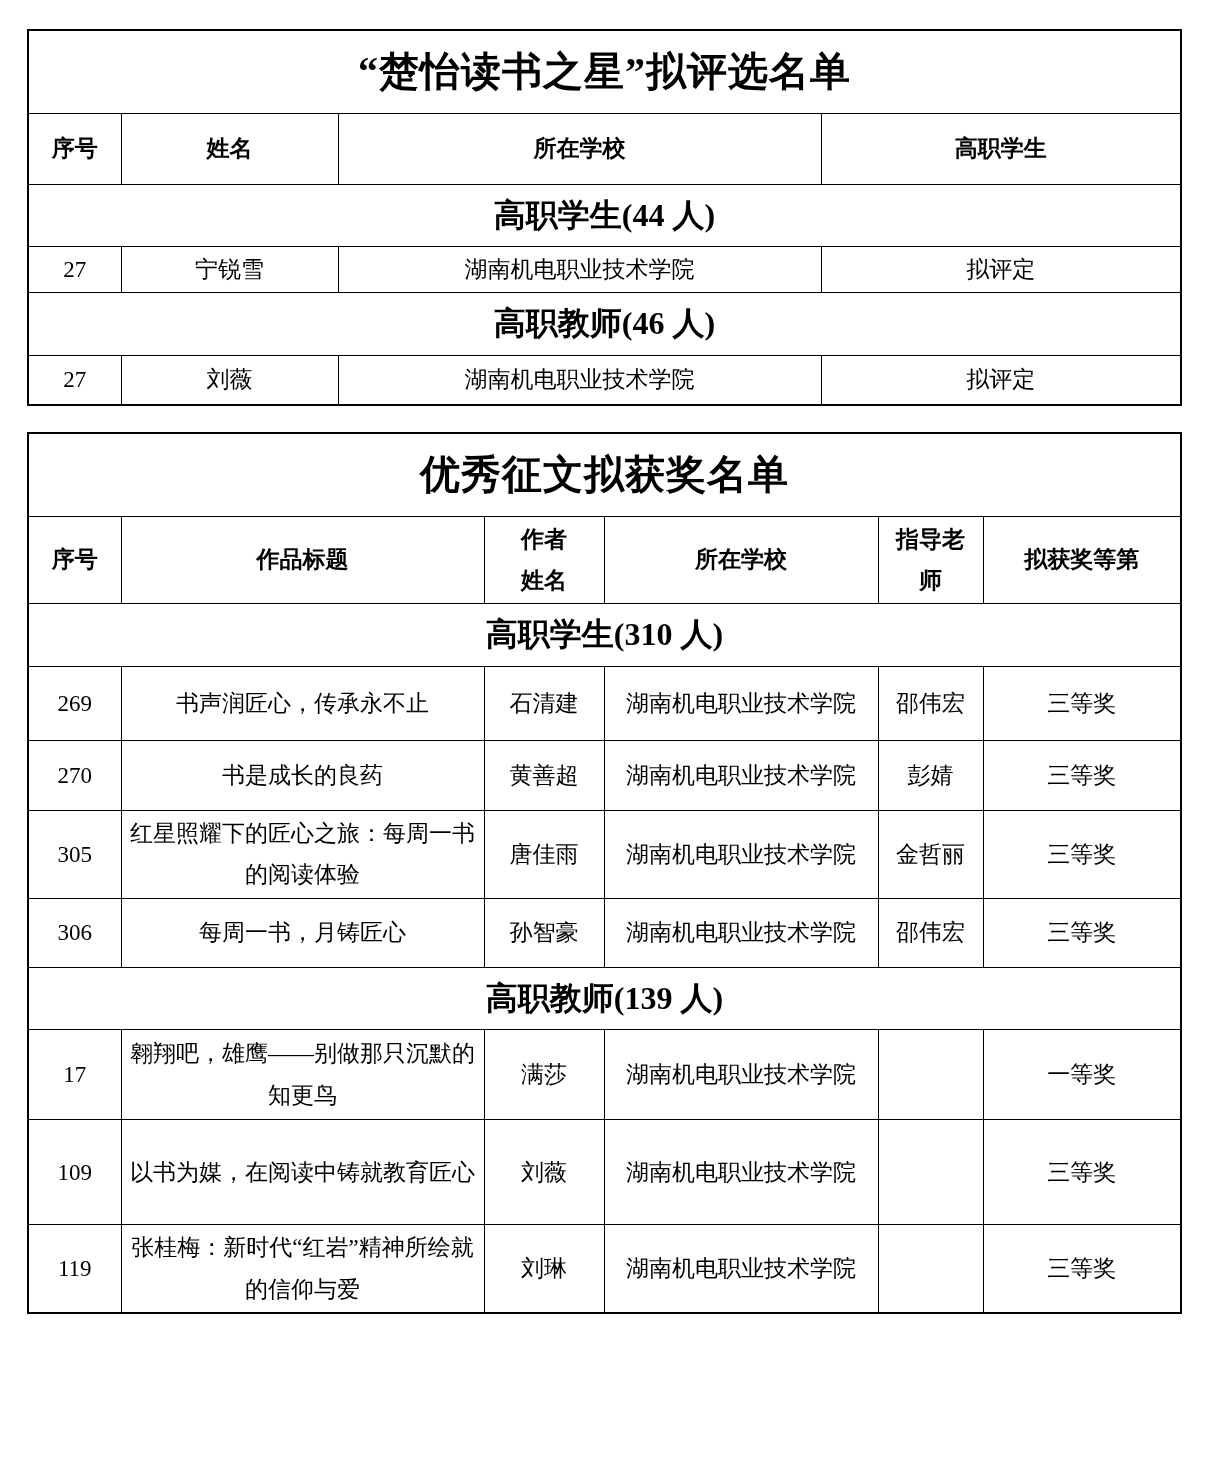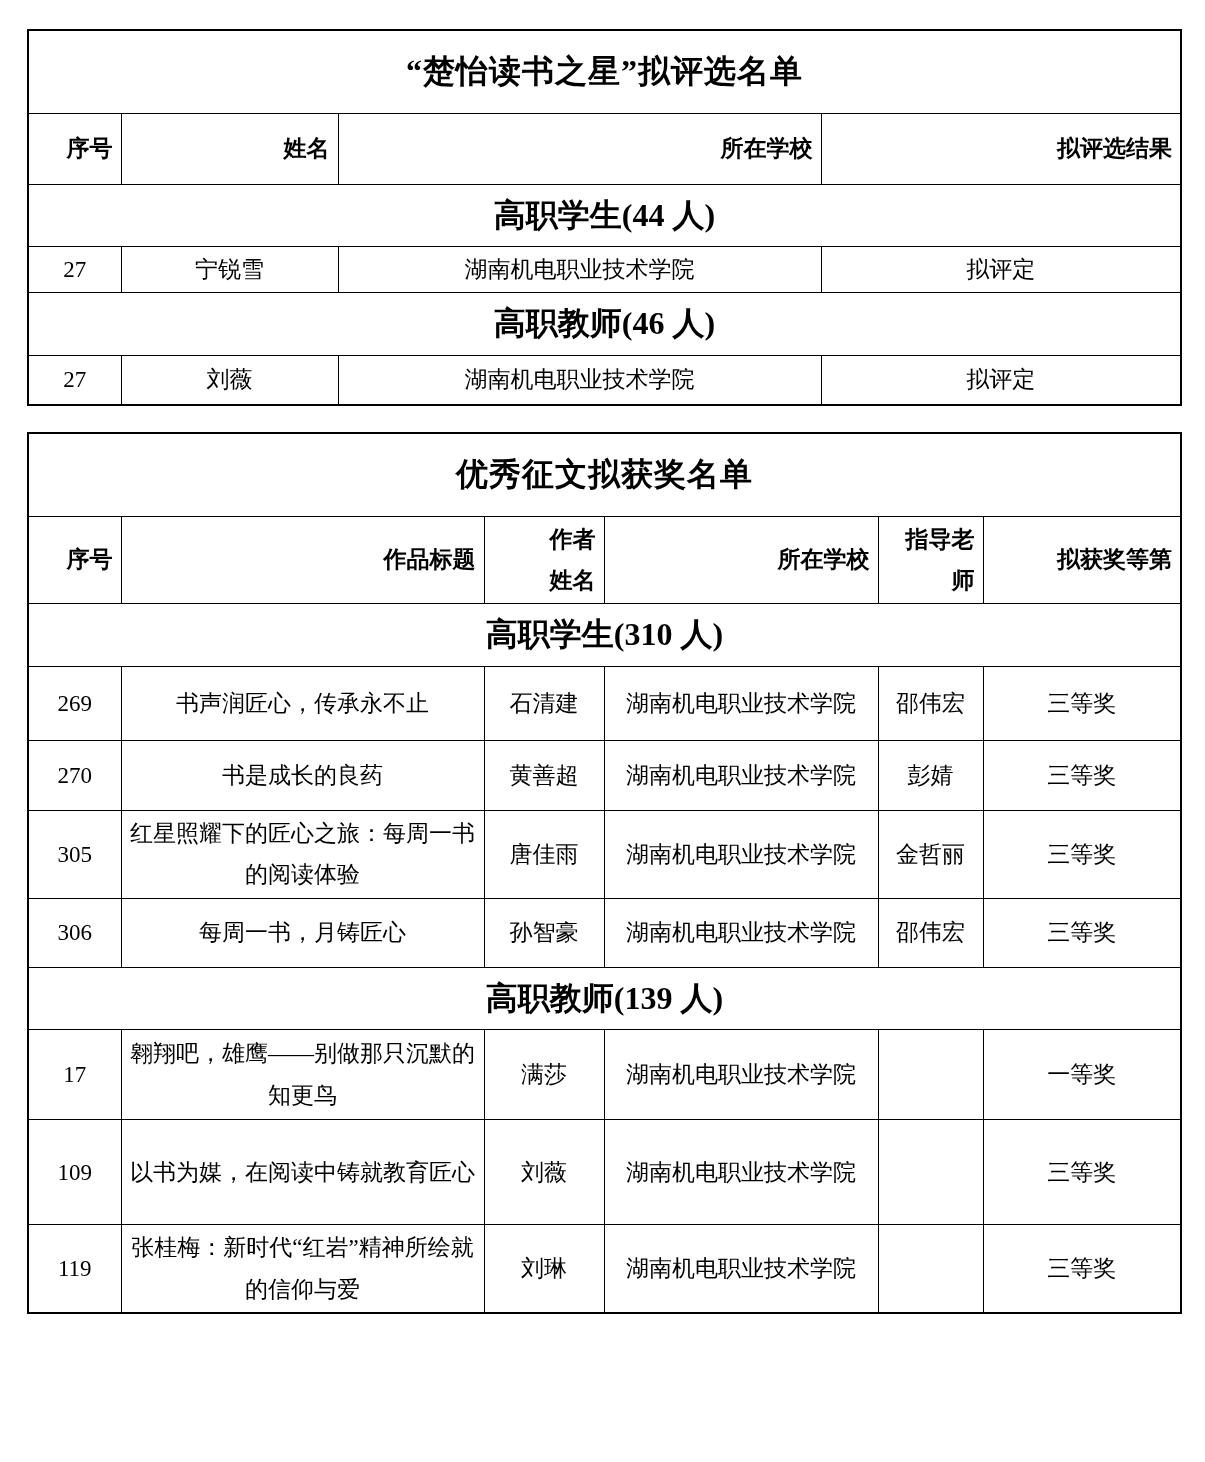--- a/index.html
+++ b/index.html
@@ -29,28 +29,27 @@
     border: 1px solid #000000;
     text-align: center;
     vertical-align: middle;
     font-size: 23px;
     line-height: 1.8;
     padding: 2px 8px;
     overflow: hidden;
     word-break: break-all;
   }
   td.tbl-title {
-    font-size: 32px;
+    font-size: 40px;
     font-weight: bold;
     letter-spacing: 1px;
   }
   td.head {
     font-weight: bold;
     white-space: pre-line;
-    text-align: right;
   }
   td.sec {
     font-weight: bold;
     font-size: 32px;
   }
 </style>
 </head>
 <body>
 
 <div class="page">
@@ -63,21 +62,21 @@
         <col style="width:360px">
     </colgroup>
     <tbody>
         <tr style="height:83px">
       <td colspan="4" class="tbl-title">“楚怡读书之星”拟评选名单</td>
     </tr>
     <tr style="height:71px">
       <td class="head">序号</td>
       <td class="head">姓名</td>
       <td class="head">所在学校</td>
-      <td class="head">拟评选结果</td>
+      <td class="head">高职学生</td>
     </tr>
     <tr style="height:40px">
       <td colspan="4" class="sec">高职学生(44 人)</td>
     </tr>
     <tr style="height:46px">
       <td>27</td>
       <td>宁锐雪</td>
       <td>湖南机电职业技术学院</td>
       <td>拟评定</td>
     </tr>

